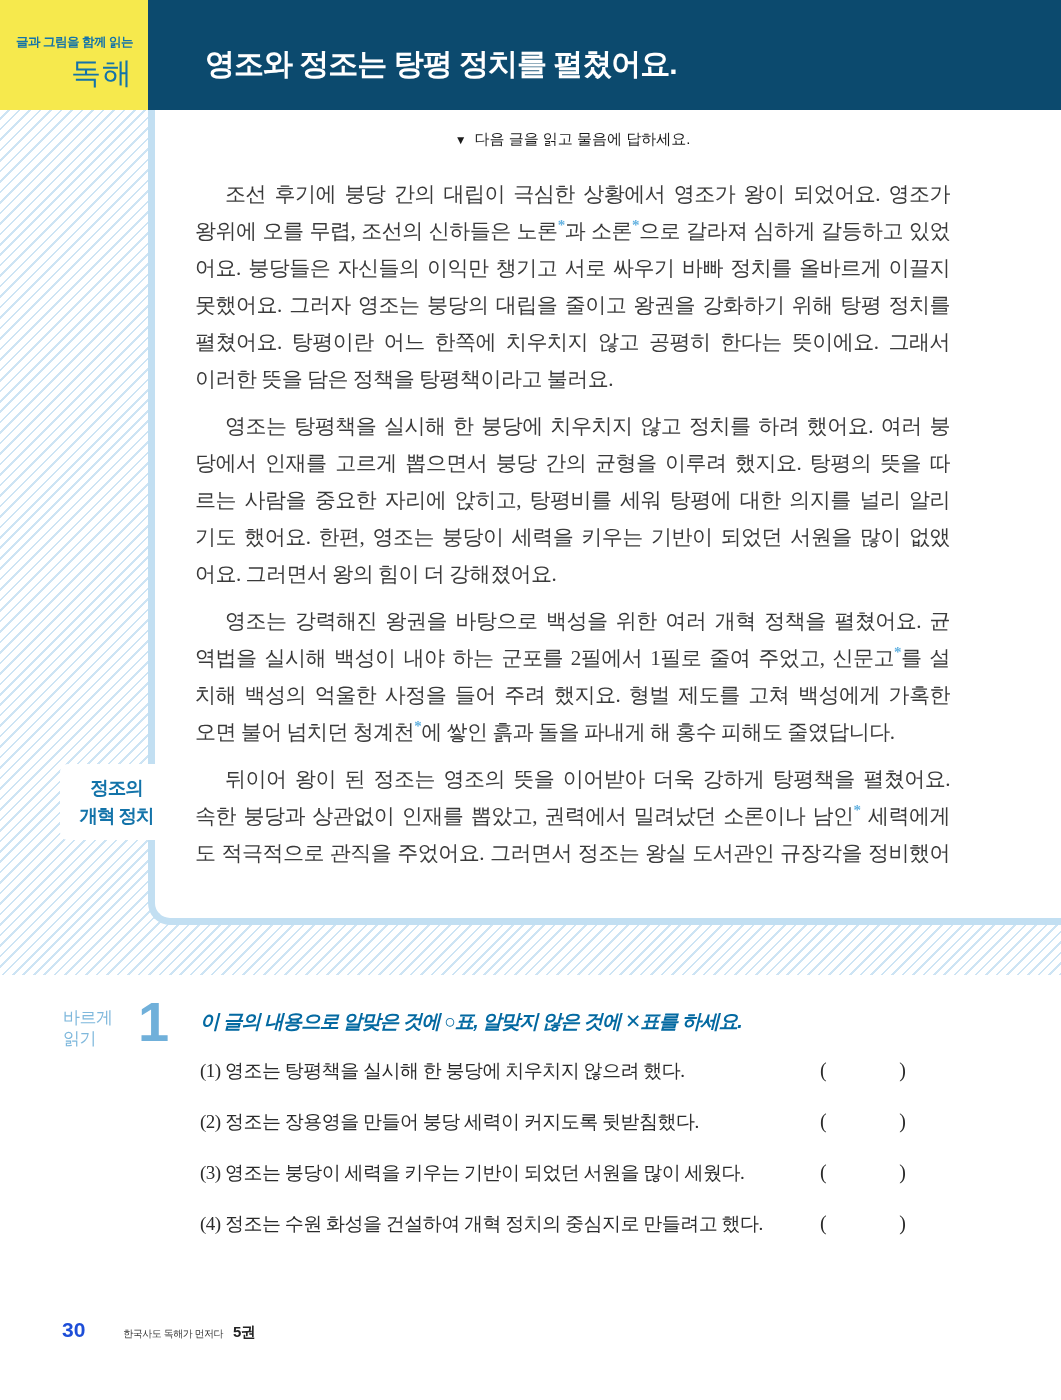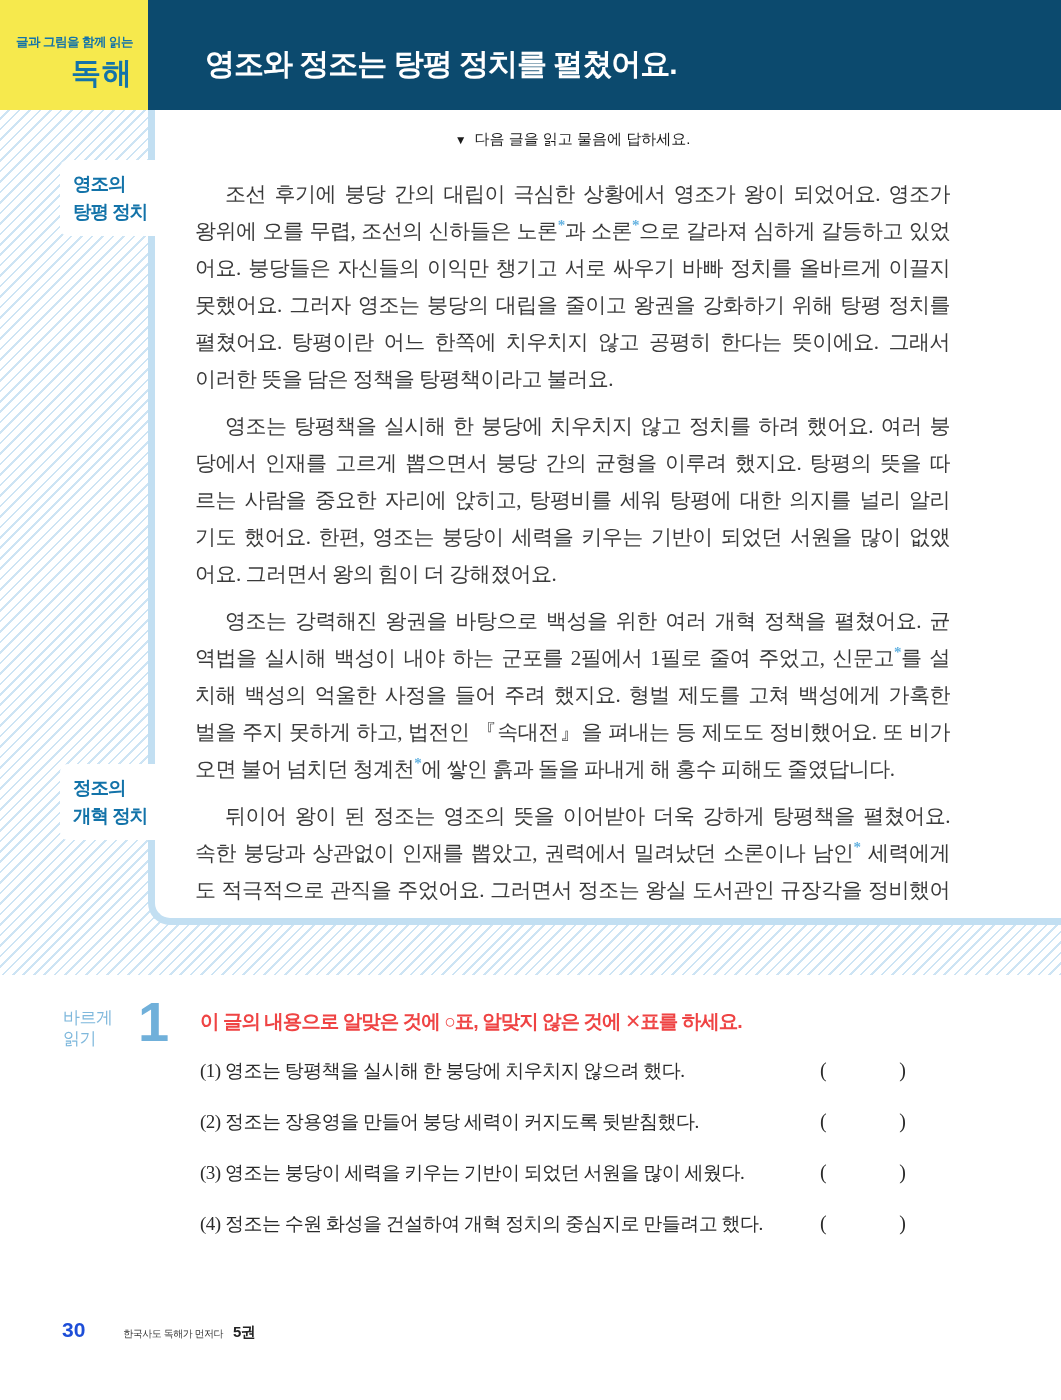--- a/index.html
+++ b/index.html
@@ -3,60 +3,60 @@
 <meta charset="utf-8">
 <style>
   html,body{margin:0;padding:0;background:#fff;}
   .page{position:relative;width:1061px;height:1400px;background:#ffffff;overflow:hidden;
         font-family:"Liberation Sans","DejaVu Sans",sans-serif;padding-left:20px;}
 
   
   .badge{position:absolute;left:0;top:0;width:148px;height:110px;background:#f6e94d;
          box-sizing:border-box;padding:34px 15px 0 0;text-align:right;}
   .badge .tagline{font-size:12.5px;font-weight:bold;color:#1373a9;letter-spacing:-0.5px;}
-  .badge .brand{font-size:30px;font-weight:bold;color:#1373a9;margin-top:2px;letter-spacing:1px;}
+  .badge .brand{font-size:30px;font-weight:normal;color:#1373a9;margin-top:2px;letter-spacing:1px;}
   .headerbar{position:absolute;left:148px;top:0;right:0;height:129px;background:#0c4a6e;
              box-sizing:border-box;display:flex;align-items:center;padding-left:57px;}
   .headerbar .title{color:#ffffff;font-size:30px;font-weight:bold;letter-spacing:-1px;}
 
   
   .stripes{position:absolute;left:0;top:110px;width:100%;height:865px;
            background-image:repeating-linear-gradient(135deg,transparent 0,transparent 5.6px,#cde4f4 5.6px,#cde4f4 7.4px);}
   .panel{position:absolute;left:148px;top:110px;right:0;height:815px;background:#ffffff;
          box-sizing:border-box;border-left:7px solid #c2dff2;border-bottom:7px solid #c2dff2;
          border-bottom-left-radius:22px;padding:0 131px 0 40px;}
 
   .prompt{margin-top:20px;text-align:center;font-size:15px;color:#1a1a1a;height:22px;}
   .prompt .tri{font-size:12px;margin-right:8px;color:#1a1a1a;}
 
   
   .topic{position:absolute;left:60px;width:100px;background:#ffffff;z-index:5;
          border-radius:8px 0 0 8px;box-sizing:border-box;padding:10px 0 10px 13px;}
   .topic .tl{font-size:18.5px;font-weight:bold;color:#1373a9;line-height:28px;letter-spacing:-1px;}
   .topic1{top:160px;}
-  .topic2{top:764px;}
+  .topic2{top:764px;text-align:center;}
 
   
   .para{margin:0;}
   .para.p1{margin-top:24px;}
   .para.p2,.para.p3,.para.p4{margin-top:10px;}
   .line{font-family:"Liberation Serif","DejaVu Serif",serif;font-size:21px;color:#3a3a3a;
         line-height:37px;height:37px;white-space:nowrap;text-align:justify;text-align-last:justify;
         letter-spacing:-0.5px;}
   .line.short{text-align-last:left;}
   .line.indent{text-indent:30px;}
   sup.ast{color:#62b1e0;font-size:15px;font-weight:bold;vertical-align:super;line-height:0;}
 
   
   .q-label{position:absolute;left:63px;top:1007px;font-size:17px;font-weight:normal;
            color:#7fb8dc;line-height:21px;letter-spacing:-0.5px;}
   .q-num{position:absolute;left:138px;top:994px;font-size:56px;font-weight:bold;color:#70b0da;
          line-height:56px;}
-  .q-title{position:absolute;left:200px;top:1008px;font-size:19.5px;font-weight:bold;color:#ef4444;
-           letter-spacing:-1px;}
+  .q-title{position:absolute;left:200px;top:1008px;font-size:19.5px;font-weight:bold;color:#0369a1;
+           letter-spacing:-1px;font-style:italic;}
   .q-items{position:absolute;left:200px;top:1058px;width:706px;}
   .q-item{display:flex;align-items:baseline;margin-bottom:29px;height:22px;}
   .q-item .itext{flex:1;font-family:"Liberation Serif","DejaVu Serif",serif;font-size:19px;
                  color:#2b2b2b;letter-spacing:-0.5px;}
   .q-item .slot{width:86px;display:flex;justify-content:space-between;
                 font-family:"Liberation Serif","DejaVu Serif",serif;font-size:20px;color:#2b2b2b;}
 
   
   .footer{position:absolute;left:62px;top:1318px;display:flex;align-items:baseline;}
   .footer .pnum{font-size:21px;font-weight:bold;color:#1d4ed8;}
@@ -71,24 +71,20 @@
   <div class="badge">
     <div class="tagline">글과 그림을 함께 읽는</div>
     <div class="brand">독해</div>
   </div>
   <div class="headerbar">
     <div class="title">영조와 정조는 탕평 정치를 펼쳤어요.</div>
   </div>
 
   <div class="stripes"></div>
 
-  <div class="topic topic1">
-    <div class="tl">영조의</div>
-    <div class="tl">탕평 정치</div>
-  </div>
   <div class="topic topic2">
     <div class="tl">정조의</div>
     <div class="tl">개혁 정치</div>
   </div>
 
   <div class="panel">
     <div class="prompt">
       <span class="tri">▼</span><span>다음 글을 읽고 물음에 답하세요.</span>
     </div>
 
@@ -106,21 +102,20 @@
       <div class="line">당에서 인재를 고르게 뽑으면서 붕당 간의 균형을 이루려 했지요. 탕평의 뜻을 따</div>
       <div class="line">르는 사람을 중요한 자리에 앉히고, 탕평비를 세워 탕평에 대한 의지를 널리 알리</div>
       <div class="line">기도 했어요. 한편, 영조는 붕당이 세력을 키우는 기반이 되었던 서원을 많이 없앴</div>
       <div class="line short">어요. 그러면서 왕의 힘이 더 강해졌어요.</div>
     </div>
 
     <div class="para p3">
       <div class="line indent">영조는 강력해진 왕권을 바탕으로 백성을 위한 여러 개혁 정책을 펼쳤어요. 균</div>
       <div class="line">역법을 실시해 백성이 내야 하는 군포를 2필에서 1필로 줄여 주었고, 신문고<sup class="ast">*</sup>를 설</div>
       <div class="line">치해 백성의 억울한 사정을 들어 주려 했지요. 형벌 제도를 고쳐 백성에게 가혹한</div>
-      <div class="line">벌을 주지 못하게 하고, 법전인 『속대전』을 펴내는 등 제도도 정비했어요. 또 비가</div>
       <div class="line short">오면 불어 넘치던 청계천<sup class="ast">*</sup>에 쌓인 흙과 돌을 파내게 해 홍수 피해도 줄였답니다.</div>
     </div>
 
     <div class="para p4">
       <div class="line indent">뒤이어 왕이 된 정조는 영조의 뜻을 이어받아 더욱 강하게 탕평책을 펼쳤어요.</div>
       <div class="line">속한 붕당과 상관없이 인재를 뽑았고, 권력에서 밀려났던 소론이나 남인<sup class="ast">*</sup> 세력에게</div>
       <div class="line">도 적극적으로 관직을 주었어요. 그러면서 정조는 왕실 도서관인 규장각을 정비했어</div>
     </div>
   </div>
 

